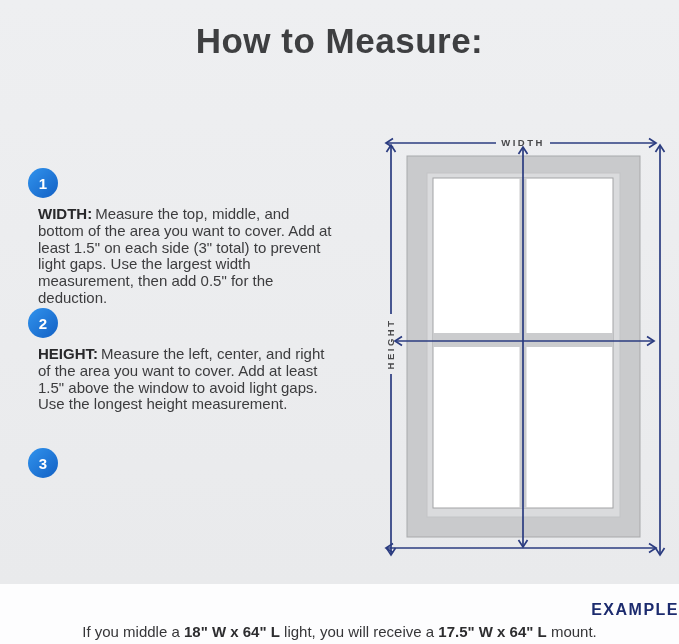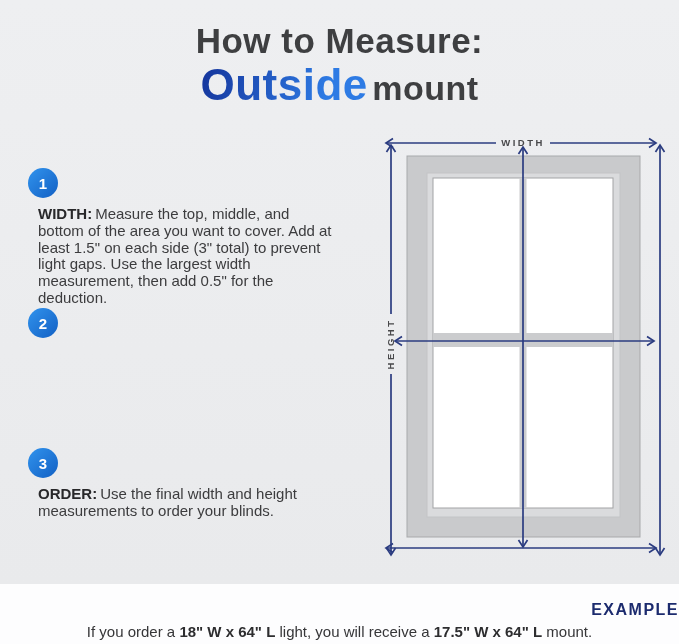--- a/index.html
+++ b/index.html
@@ -65,33 +65,29 @@
 </style>
 </head>
 <body>
 
 <div class="canvas">
   <div class="gray-panel"></div>
   <div class="white-strip"></div>
 
   <div class="title-block">
     <div class="title-line1">How to Measure:</div>
-    <div class="title-line2">
-      <span class="title-highlight">Outside</span>
-      <span class="title-suffix">mount</span>
-    </div>
   </div>
 
   <div class="step-circle" id="circle-1">1</div>
   <p class="step-para" id="para-1"><span class="step-label">WIDTH:</span><span>Measure the top, middle, and bottom of the area you want to cover. Add at least 1.5" on each side (3" total) to prevent light gaps. Use the largest width measurement, then add 0.5" for the deduction.</span></p>
 
   <div class="step-circle" id="circle-2">2</div>
+  <p class="step-para" id="para-2"><span class="step-label">HEIGHT:</span><span>Measure the left, center, and right of the area you want to cover. Add at least 1.5" above the window to avoid light gaps. Use the longest height measurement.</span></p>
 
   <div class="step-circle" id="circle-3">3</div>
-  <p class="step-para" id="para-3"><span class="step-label">ORDER:</span><span>Use the final width and height measurements to order your blinds.</span></p>
 
   <svg class="diagram-svg" width="300" height="440" viewBox="0 0 300 440">
 
     <g>
       <rect x="32" y="28" width="233" height="381" fill="#c9cacc" stroke="#a8a9ab" stroke-width="1"></rect>
       <rect x="52" y="45" width="193" height="344" fill="#dadbdd" stroke="#c3c4c6" stroke-width="1"></rect>
       <rect x="58" y="50" width="180" height="330" fill="#ffffff" stroke="#a2a3a5" stroke-width="1"></rect>
       <rect x="144.5" y="50" width="7" height="330" fill="#cbccce"></rect>
       <rect x="58" y="205" width="180" height="14" fill="#cbccce"></rect>
     </g>
@@ -135,14 +131,14 @@
         <polyline points="27,208.5 20,213 27,217.5"></polyline>
         <polyline points="272,208.5 279,213 272,217.5"></polyline>
       </g>
     </g>
 
     <text x="148" y="15.5" text-anchor="middle" dominant-baseline="middle" font-family="Liberation Sans, sans-serif" font-size="9.5" font-weight="600" letter-spacing="2.5" fill="#48484a">WIDTH</text>
     <text x="16" y="216" transform="rotate(-90 16 216)" text-anchor="middle" dominant-baseline="middle" font-family="Liberation Sans, sans-serif" font-size="9.5" font-weight="600" letter-spacing="2.5" fill="#48484a">HEIGHT</text>
   </svg>
 
   <div class="example-heading">EXAMPLE</div>
-  <div class="example-line"><span>If you order a </span><span class="example-bold">18" W x 64" L</span><span> light, you will receive a </span><span class="example-bold">17.5" W x 64" L</span><span> mount.</span></div>
+  <div class="example-line"><span>If you middle a </span><span class="example-bold">18" W x 64" L</span><span> light, you will receive a </span><span class="example-bold">17.5" W x 64" L</span><span> mount.</span></div>
 </div>
 
 </body></html>

